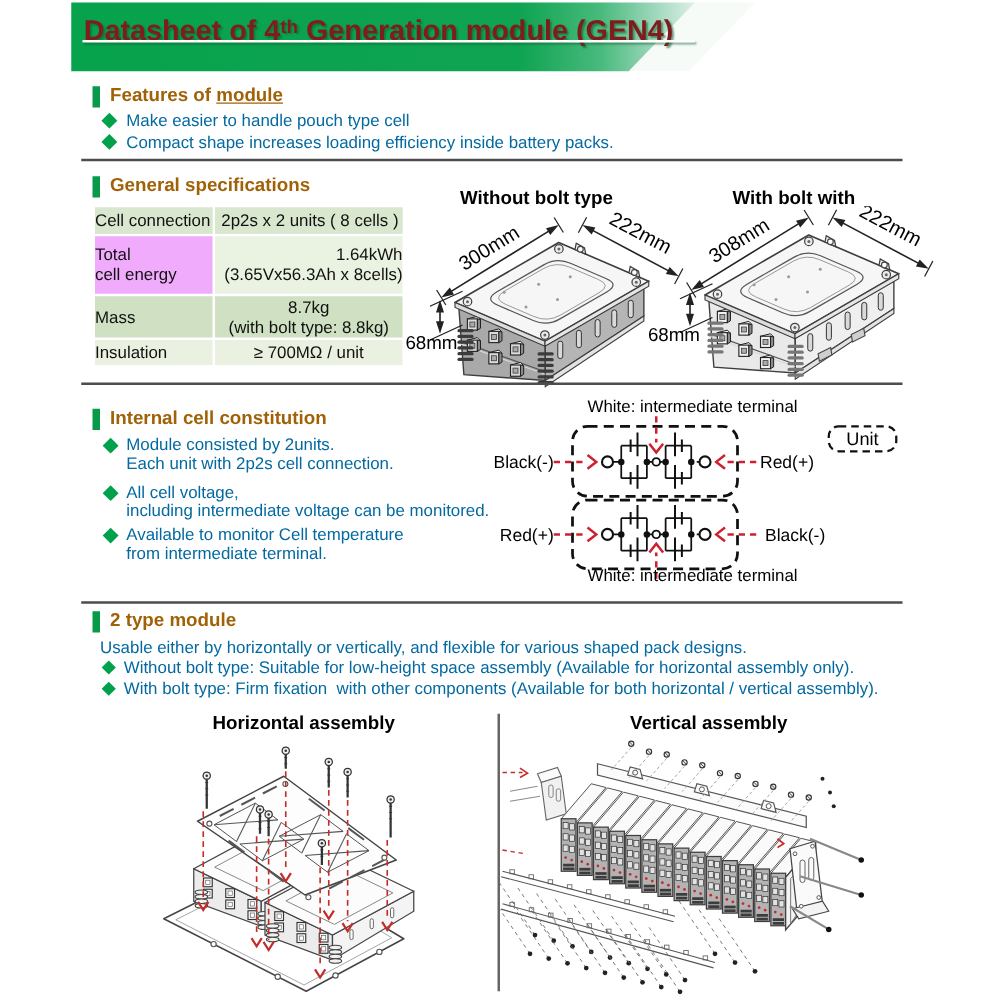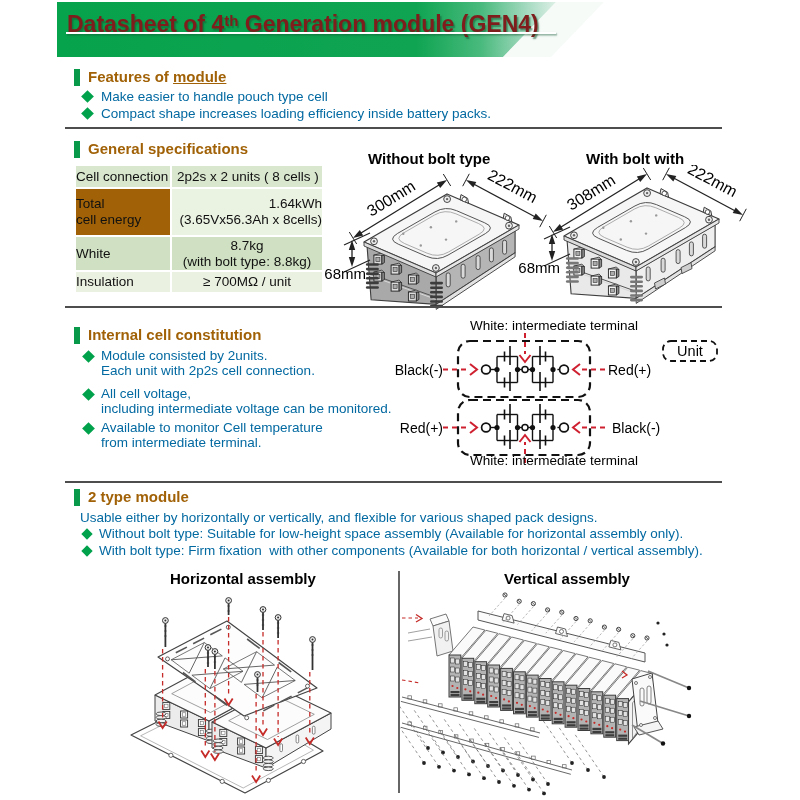--- a/index.html
+++ b/index.html
@@ -48,25 +48,25 @@
 <div class="gbar" style="left:74px;top:141px;"></div>
 <div class="hdr" style="left:88px;top:140px;">General specifications</div>
 
 <table class="spec">
  <tbody>
         <tr style="background:#d9e7cf;">
           <td class="c1" style="height:21px;background:#d9e7cf;margin-left:31px;">Cell connection</td>
           <td class="c2" style="background:#d9e7cf;text-align:left;padding-left:5px;">2p2s x 2 units ( 8 cells )</td>
         </tr>
  <tr>
-          <td class="c1" style="height:46px;background:#a16207;">Total<br>cell energy</td>
+          <td class="c1" style="height:46px;background:#f0abfc;">Total<br>cell energy</td>
           <td class="c2" style="background:#eaf2e2;text-align:right;">1.64kWh<br>(3.65Vx56.3Ah x 8cells)</td>
         </tr>
  <tr>
-          <td class="c1" style="height:33px;background:#cfe1c2;">White</td>
+          <td class="c1" style="height:33px;background:#cfe1c2;">Mass</td>
           <td class="c2" style="background:#cfe1c2;">8.7kg<br>(with bolt type: 8.8kg)</td>
         </tr>
  <tr>
           <td class="c1" style="height:20px;background:#ebf1e1;">Insulation</td>
           <td class="c2" style="background:#ebf1e1;">≥ 700MΩ / unit</td>
         </tr>
 </tbody>
     </table>
 
 <div class="ttl" style="left:368px;top:150px;">Without bolt type</div>

